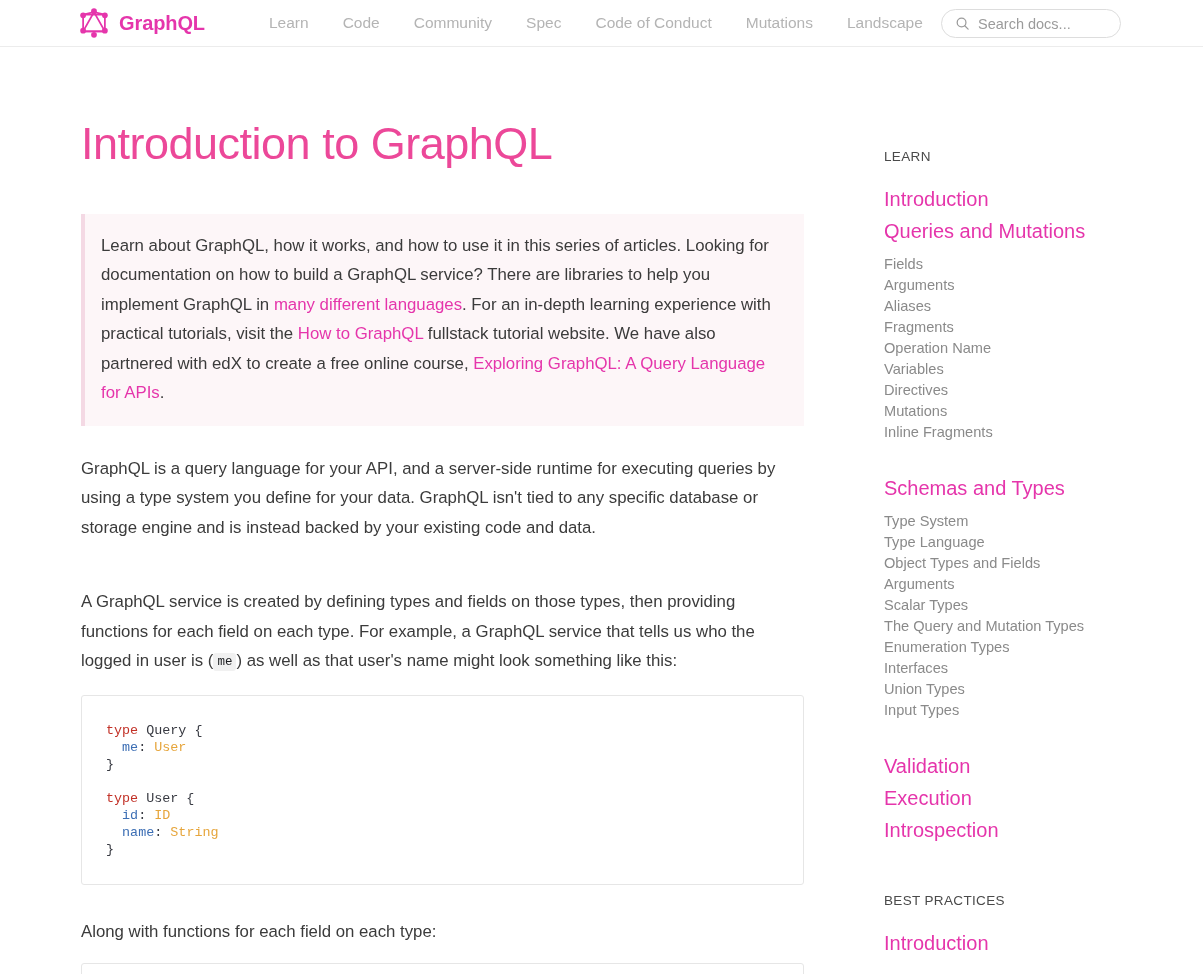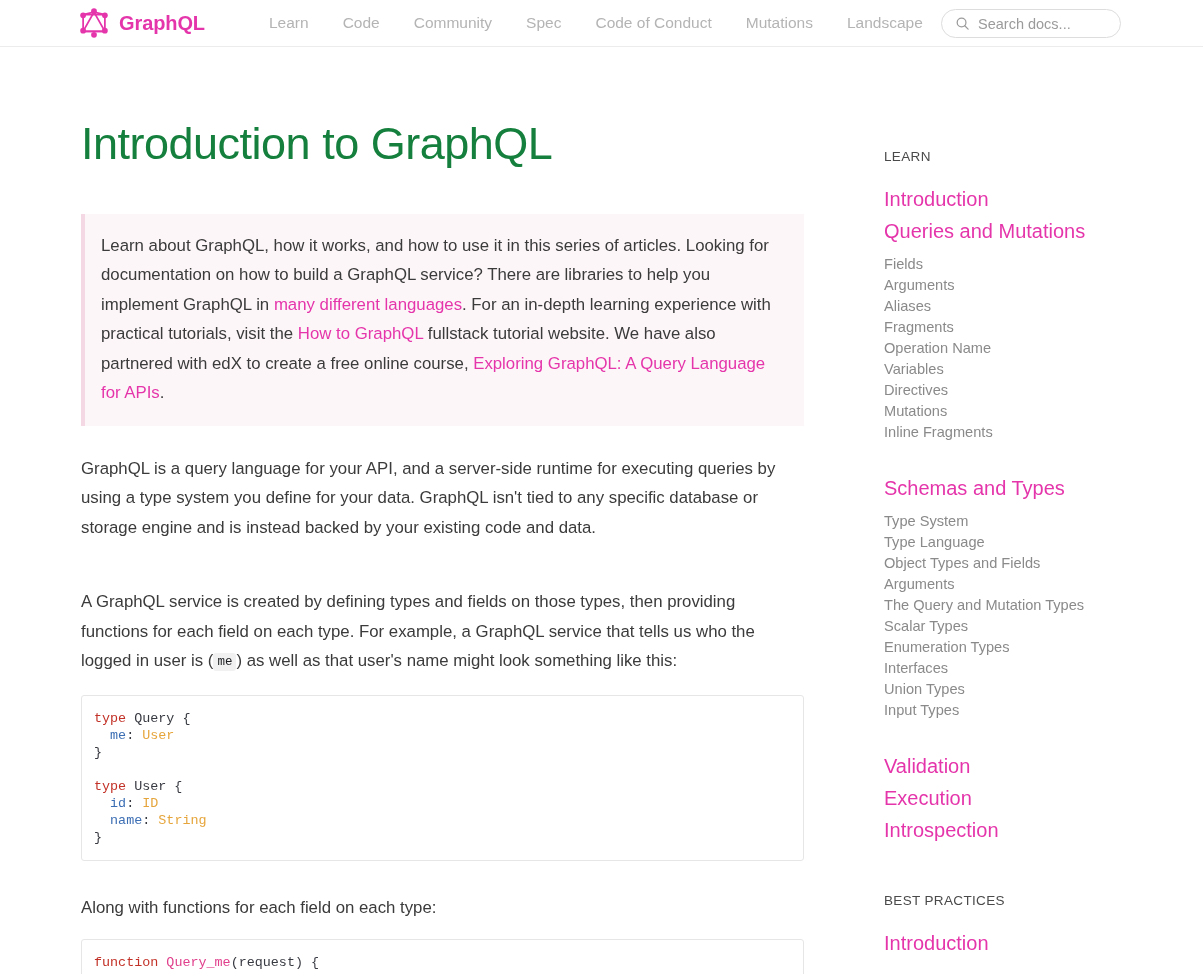--- a/index.html
+++ b/index.html
@@ -90,21 +90,21 @@
     width: 260px;
     padding-top: 102px;
     padding-left: 24px;
     flex: 0 0 auto;
   }
 
   
   .page-title {
     font-size: 45px;
     font-weight: 400;
-    color: #15803d;
+    color: #ec4899;
     margin: 0;
     padding-top: 72px;
     letter-spacing: -0.5px;
     line-height: 1.1;
   }
 
   .callout {
     margin-top: 45px;
     background: #fdf6f8;
     border-left: 4px solid #f4d9e4;
@@ -148,21 +148,21 @@
   .codeblock {
     margin-top: 17px;
     border: 1px solid #e6e6e6;
     border-radius: 3px;
     background: #ffffff;
     width: 723px;
     padding: 14px 14px 14px 12px;
     overflow: hidden;
   }
   .codeblock pre {
-    margin: 0;
+    margin: 12px;
     font-family: "Liberation Mono", monospace;
     font-size: 13.4px;
     line-height: 17px;
     color: #383a42;
     white-space: pre;
   }
   .tok-kw   { color: #c23127; }
   .tok-prop { color: #3c6eb4; }
   .tok-type { color: #e6a53b; }
   .tok-fn   { color: #e0408c; }
@@ -296,22 +296,22 @@
         <a class="side-sub" href="#">Mutations</a>
         <a class="side-sub" href="#">Inline Fragments</a>
         <div class="side-gap-lg"></div>
       </div>
       <div class="side-group">
         <a class="side-link" href="#">Schemas and Types</a>
         <a class="side-sub" href="#">Type System</a>
         <a class="side-sub" href="#">Type Language</a>
         <a class="side-sub" href="#">Object Types and Fields</a>
         <a class="side-sub" href="#">Arguments</a>
+        <a class="side-sub" href="#">Scalar Types</a>
         <a class="side-sub" href="#">The Query and Mutation Types</a>
-        <a class="side-sub" href="#">Scalar Types</a>
         <a class="side-sub" href="#">Enumeration Types</a>
         <a class="side-sub" href="#">Interfaces</a>
         <a class="side-sub" href="#">Union Types</a>
         <a class="side-sub" href="#">Input Types</a>
         <div class="side-gap-lg"></div>
       </div>
       <div class="side-group">
         <a class="side-link" href="#">Validation</a>
       </div>
       <div class="side-group">

